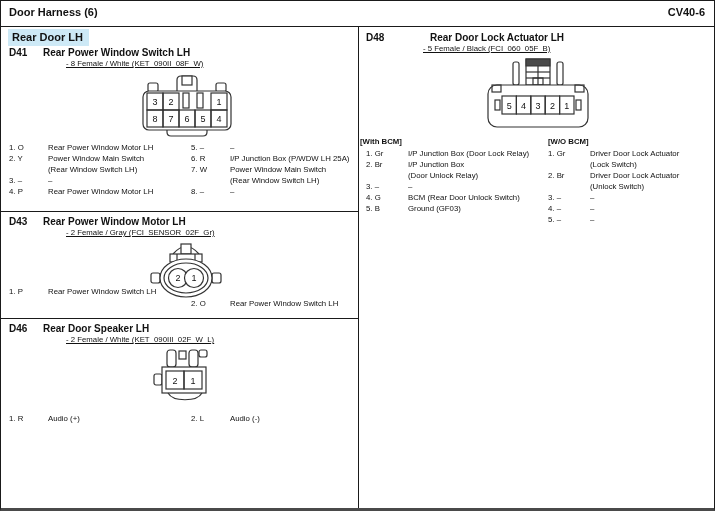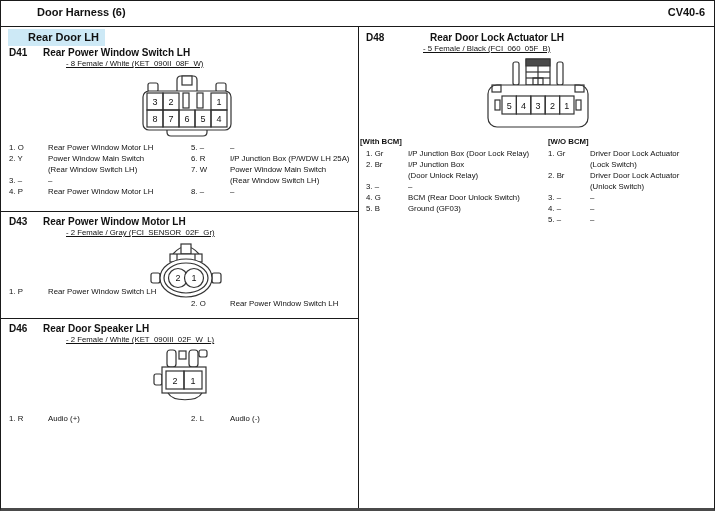--- a/index.html
+++ b/index.html
@@ -1,25 +1,25 @@
 <!DOCTYPE html>
 <html><head>
 <meta charset="utf-8">
 <style>
   html,body{margin:0;padding:0;background:#e8e8e8;font-family:"Liberation Sans","DejaVu Sans",sans-serif;}
   .page{position:relative;width:715px;height:511px;background:#fff;box-sizing:border-box;
         border:1px solid #1a1a1a;border-bottom:3px solid #4a4a4a;color:#111;overflow:hidden;}
   
   .hdr{position:absolute;top:0;left:0;right:0;height:25px;border-bottom:1px solid #1a1a1a;}
-  .hdr-left{position:absolute;left:8px;top:5px;font-size:11px;font-weight:bold;margin-left:28px;}
+  .hdr-left{position:absolute;left:8px;top:5px;font-size:11px;font-weight:bold;}
   .hdr-right{position:absolute;right:9px;top:5px;font-size:11px;font-weight:bold;}
   
   .vdiv{position:absolute;left:357px;top:26px;bottom:0;width:1px;background:#1a1a1a;}
   
-  .badge{position:absolute;left:7px;top:28px;background:#cde9f6;padding:2px 6px 3px 20px;
+  .badge{position:absolute;left:7px;top:28px;background:#cde9f6;padding:2px 6px 3px 4px;
          font-size:11px;font-weight:bold;}
   
   .chead{position:absolute;left:8px;font-size:10px;line-height:13px;}
   .chead.right{left:365px;}
   .cid{display:inline-block;width:34px;font-weight:bold;vertical-align:top;}
   .chead.right .cid{width:64px;}
   .ctitle{font-weight:bold;}
   .csub{margin-left:57px;font-size:7.8px;line-height:10px;margin-top:0px;font-weight:normal;text-decoration:underline;}
   
   .pintab{position:absolute;font-size:7.8px;line-height:11px;}

